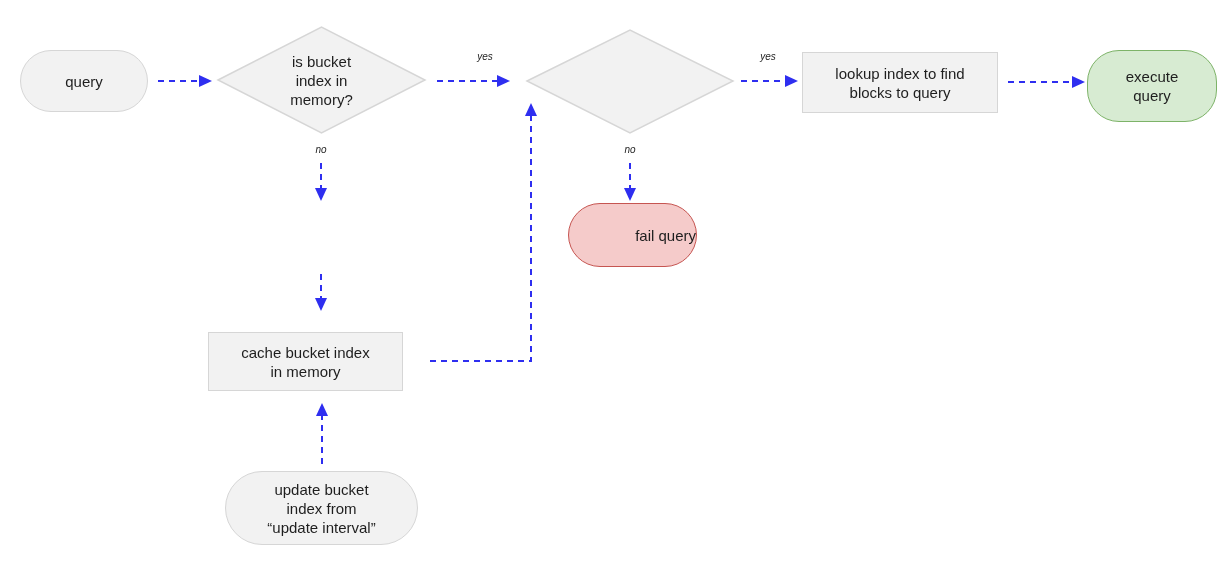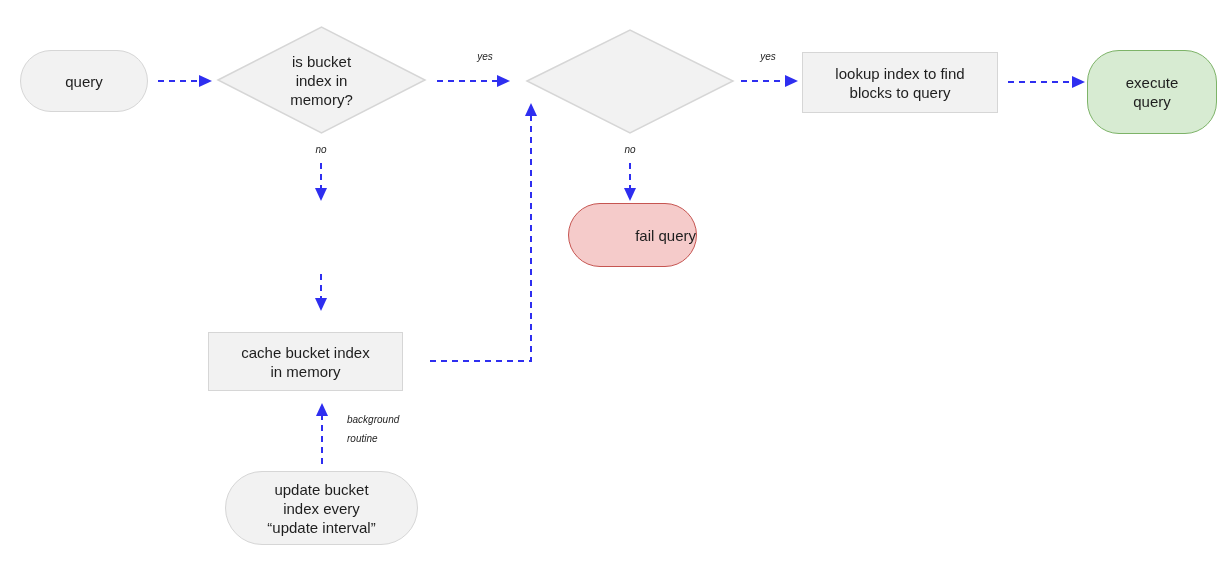--- a/index.html
+++ b/index.html
@@ -117,39 +117,37 @@
   </div>
 
 
   <div class="node proc" style="left:208px; top:332px; width:195px; height:59px;">
     <span>cache bucket index
 in memory</span>
   </div>
 
   <div class="node pill" style="left:225px; top:471px; width:193px; height:74px; border-radius:37px;">
     <span>update bucket
-index every
+index from
 “update interval”</span>
   </div>
 
 
   <div class="node pill fail" style="left:568px; top:203px; width:129px; height:64px; border-radius:32px;">
     <span>fail query</span>
   </div>
 
   <div class="node proc" style="left:802px; top:52px; width:196px; height:61px;">
     <span>lookup index to find
 blocks to query</span>
   </div>
 
-  <div class="node pill success" style="left:1087px; top:50px; width:130px; height:84px; border-radius:32px;">
+  <div class="node pill success" style="left:1087px; top:50px; width:130px; height:72px; border-radius:32px;">
     <span>execute
 query</span>
   </div>
 
   <div class="edge-label centered" style="left:455px; top:47px;">yes</div>
   <div class="edge-label centered" style="left:291px; top:140px;">no</div>
   <div class="edge-label centered" style="left:738px; top:47px;">yes</div>
   <div class="edge-label centered" style="left:600px; top:140px;">no</div>
-  <div class="edge-label" style="left:347px; top:410px; text-align:left;">background
-routine</div>
 
 </div>
 
 </body></html>

